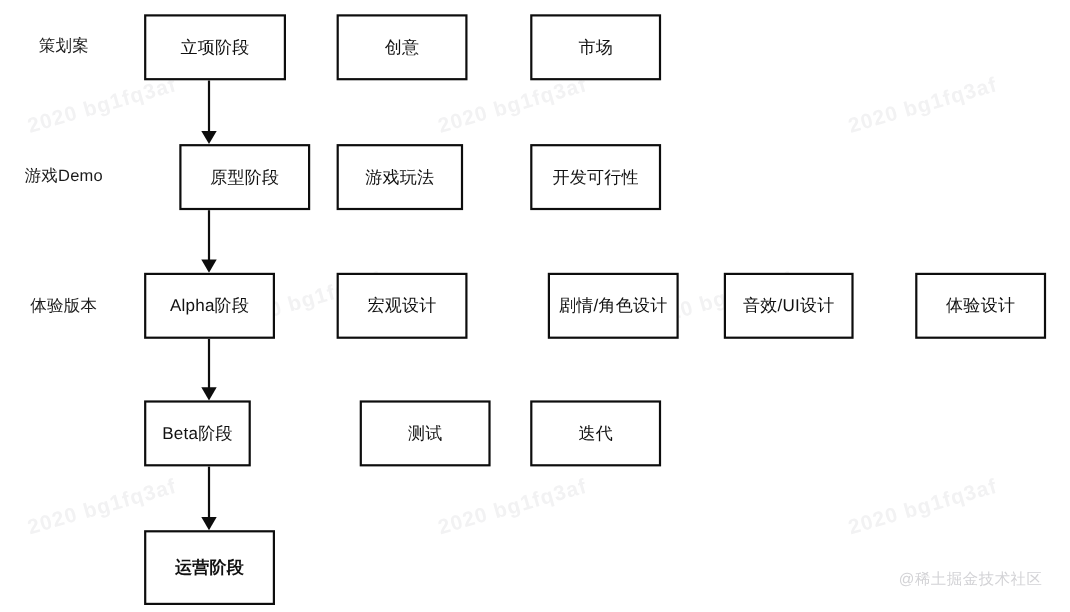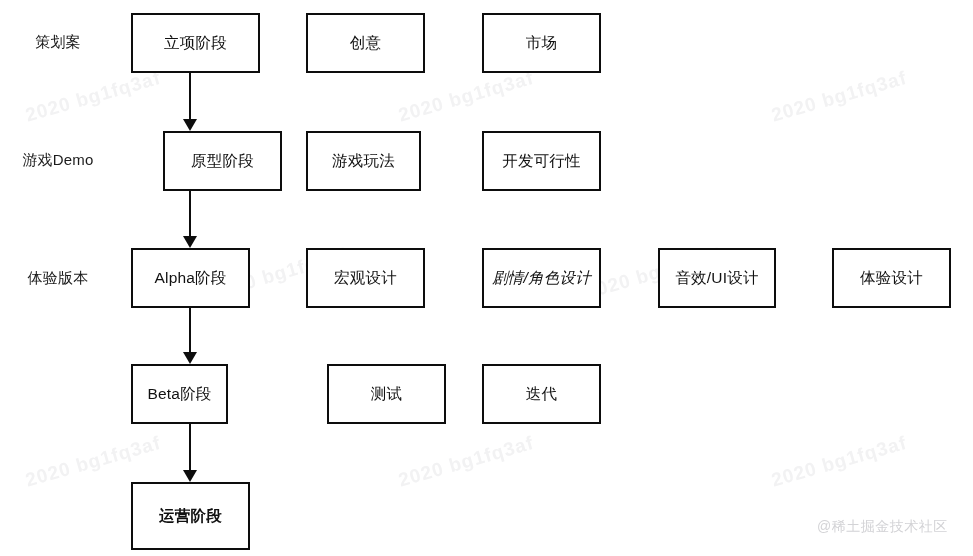--- a/index.html
+++ b/index.html
@@ -136,21 +136,21 @@
 
   <div id="node-layer">
       <div class="node" style="left: 131px; top: 13px; width: 129px; height: 60px;">立项阶段</div>
       <div class="node" style="left: 306px; top: 13px; width: 119px; height: 60px;">创意</div>
       <div class="node" style="left: 482px; top: 13px; width: 119px; height: 60px;">市场</div>
       <div class="node" style="left: 146px; top: 131px; width: 119px; height: 60px; margin-left: 17px;">原型阶段</div>
       <div class="node" style="left: 306px; top: 131px; width: 115px; height: 60px;">游戏玩法</div>
       <div class="node" style="left: 482px; top: 131px; width: 119px; height: 60px;">开发可行性</div>
       <div class="node" style="left: 131px; top: 248px; width: 119px; height: 60px;">Alpha阶段</div>
       <div class="node" style="left: 306px; top: 248px; width: 119px; height: 60px;">宏观设计</div>
-      <div class="node" style="left: 482px; top: 248px; width: 119px; height: 60px; font-style: italic;">剧情/角色设计</div>
+      <div class="node" style="left: 498px; top: 248px; width: 119px; height: 60px;">剧情/角色设计</div>
       <div class="node" style="left: 658px; top: 248px; width: 118px; height: 60px;">音效/UI设计</div>
       <div class="node" style="left: 832px; top: 248px; width: 119px; height: 60px;">体验设计</div>
       <div class="node" style="left: 131px; top: 364px; width: 97px; height: 60px;">Beta阶段</div>
       <div class="node" style="left: 306px; top: 364px; width: 119px; height: 60px; margin-left: 21px;">测试</div>
       <div class="node" style="left: 482px; top: 364px; width: 119px; height: 60px;">迭代</div>
       <div class="node" style="left: 131px; top: 482px; width: 119px; height: 68px; font-weight: bold;">运营阶段</div>
     </div>
 
   <div class="corner-wm" style="left: 793px; top: 518px; margin-left: 24px;">@稀土掘金技术社区</div>
 </div>

